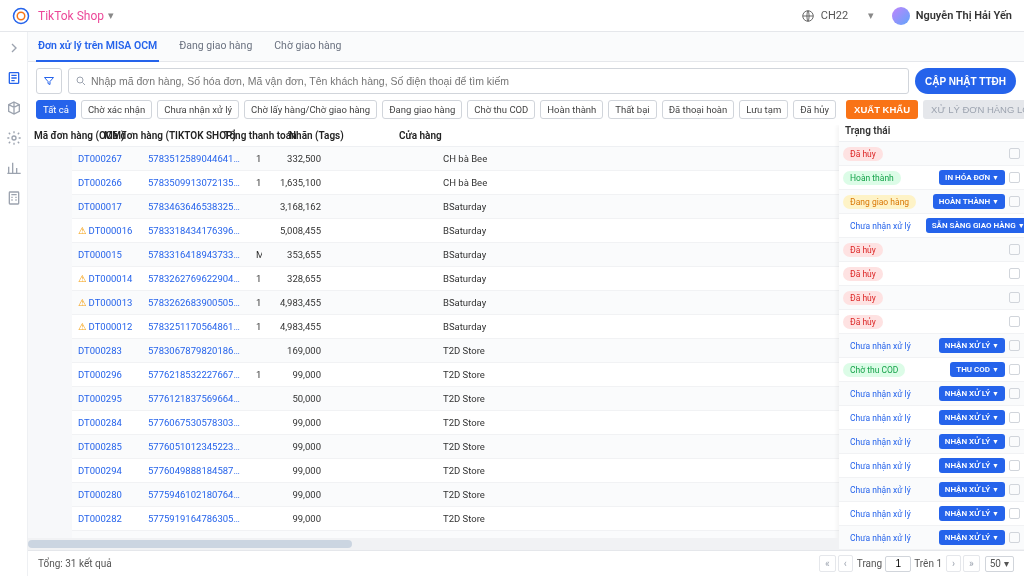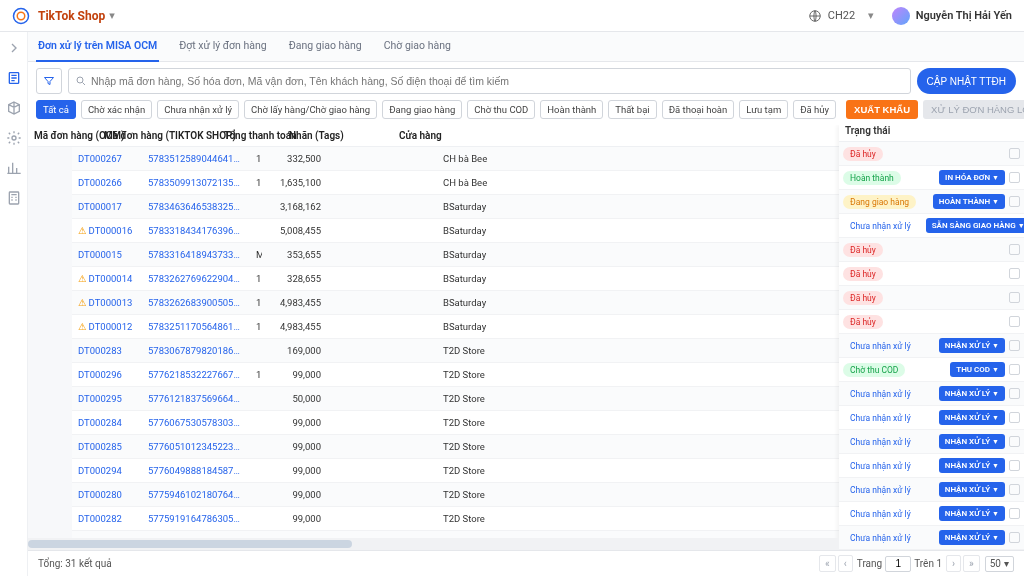--- a/index.html
+++ b/index.html
@@ -2,25 +2,25 @@
 <html><head>
 <meta charset="utf-8">
 <style>
 * { margin: 0; padding: 0; box-sizing: border-box; }
 body { font-family: -apple-system, BlinkMacSystemFont, "Segoe UI", Roboto, Arial, sans-serif; font-size: 11px; color: #333; background: #fff; overflow: hidden; }
 .app { width: 1024px; height: 576px; display: flex; flex-direction: column; }
 
 
 .topbar { height: 32px; display: flex; align-items: center; padding: 0 12px; border-bottom: 1px solid #e5e7eb; }
 .logo { width: 18px; height: 18px; margin-right: 8px; }
-.shop-name { font-weight: 700; font-size: 12px; color: #c2410c; }
+.shop-name { font-weight: 400; font-size: 12px; color: #ec4899; }
 .shop-drop { margin-left: 4px; color: #888; }
 .topbar-spacer { flex: 1; }
 .globe { margin-right: 6px; color: #555; }
-.ch-label { font-size: 11px; color: #555; margin-right: 13px; }
+.ch-label { font-size: 11px; color: #555; margin-right: 20px; }
 .ch-drop { color: #888; margin-right: 18px; }
 .avatar { width: 18px; height: 18px; border-radius: 50%; background: linear-gradient(135deg,#c084fc,#60a5fa); margin-right: 6px; }
 .username { font-size: 11px; font-weight: 600; }
 
 
 .main-row { flex: 1; display: flex; min-height: 0; }
 .side-rail { width: 28px; background: #fff; border-right: 1px solid #eef0f3; display: flex; flex-direction: column; align-items: center; padding-top: 8px; gap: 14px; }
 .rail-icon { width: 16px; height: 16px; color: #9ca3af; cursor: pointer; }
 .rail-icon.active { color: #2563eb; }
 
@@ -30,21 +30,21 @@
 .tabs { display: flex; align-items: center; border-bottom: 1px solid #e5e7eb; padding: 0 8px; height: 30px; gap: 18px; background: #fafbfc; }
 .tab { font-size: 10.5px; color: #6b7280; padding: 8px 2px; cursor: pointer; border-bottom: 2px solid transparent; white-space: nowrap; }
 .tab.active { color: #2563eb; border-bottom-color: #2563eb; font-weight: 600; }
 
 
 .search-row { display: flex; align-items: center; padding: 6px 8px; gap: 6px; }
 .filter-btn { width: 26px; height: 26px; border: 1px solid #d1d5db; border-radius: 3px; display: flex; align-items: center; justify-content: center; color: #2563eb; cursor: pointer; background: #fff; }
 .search-wrap { flex: 1; display: flex; align-items: center; border: 1px solid #d1d5db; border-radius: 3px; height: 26px; padding: 0 6px; }
 .search-wrap svg { color: #9ca3af; }
 .search-input { flex: 1; border: none; outline: none; font-size: 10.5px; padding-left: 4px; }
-.update-btn { height: 26px; padding: 0 10px; background: #2563eb; color: #fff; border: none; border-radius: 13px; font-size: 10px; font-weight: 400; cursor: pointer; white-space: nowrap; }
+.update-btn { height: 26px; padding: 0 10px; background: #2563eb; color: #fff; border: none; border-radius: 13px; font-size: 10px; font-weight: 700; cursor: pointer; white-space: nowrap; }
 
 
 .chip-row { display: flex; align-items: center; padding: 0 8px 6px; gap: 5px; flex-wrap: nowrap; }
 .chip { font-size: 9.5px; padding: 3px 6px; border: 1px solid #d1d5db; border-radius: 3px; background: #fff; cursor: pointer; color: #444; white-space: nowrap; }
 .chip.active { background: #2563eb; color: #fff; border-color: #2563eb; }
 .chip-spacer { flex: 1; }
 .export-btn { font-size: 9.5px; padding: 4px 8px; border-radius: 3px; background: #f97316; color: #fff; border: none; cursor: pointer; font-weight: 600; white-space: nowrap; }
 .bulk-btn { font-size: 9.5px; padding: 4px 8px; border-radius: 3px; background: #e5e7eb; color: #9ca3af; border: none; white-space: nowrap; }
 
 
@@ -142,21 +142,20 @@
       <svg class="rail-icon" viewBox="0 0 24 24" fill="none" stroke="currentColor" stroke-width="2">
           <rect x="5" y="3" width="14" height="18" rx="1"></rect>
           <path d="M8 7h8M8 11h2M14 11h2M8 15h2M14 15h2"></path>
         </svg>
     </div>
 
     <div class="content">
 
       <div class="tabs" id="tabs">
           <div class="tab active">Đơn xử lý trên MISA OCM</div>
-          <div class="tab">Đợt xử lý đơn hàng</div>
           <div class="tab">Đang giao hàng</div>
           <div class="tab">Chờ giao hàng</div>
         </div>
 
       <div class="search-row">
         <div class="filter-btn">
           <svg width="12" height="12" viewBox="0 0 24 24" fill="none" stroke="currentColor" stroke-width="2">
               <path d="M3 5h18l-7 8v6l-4-2v-4z"></path>
             </svg>
         </div>

